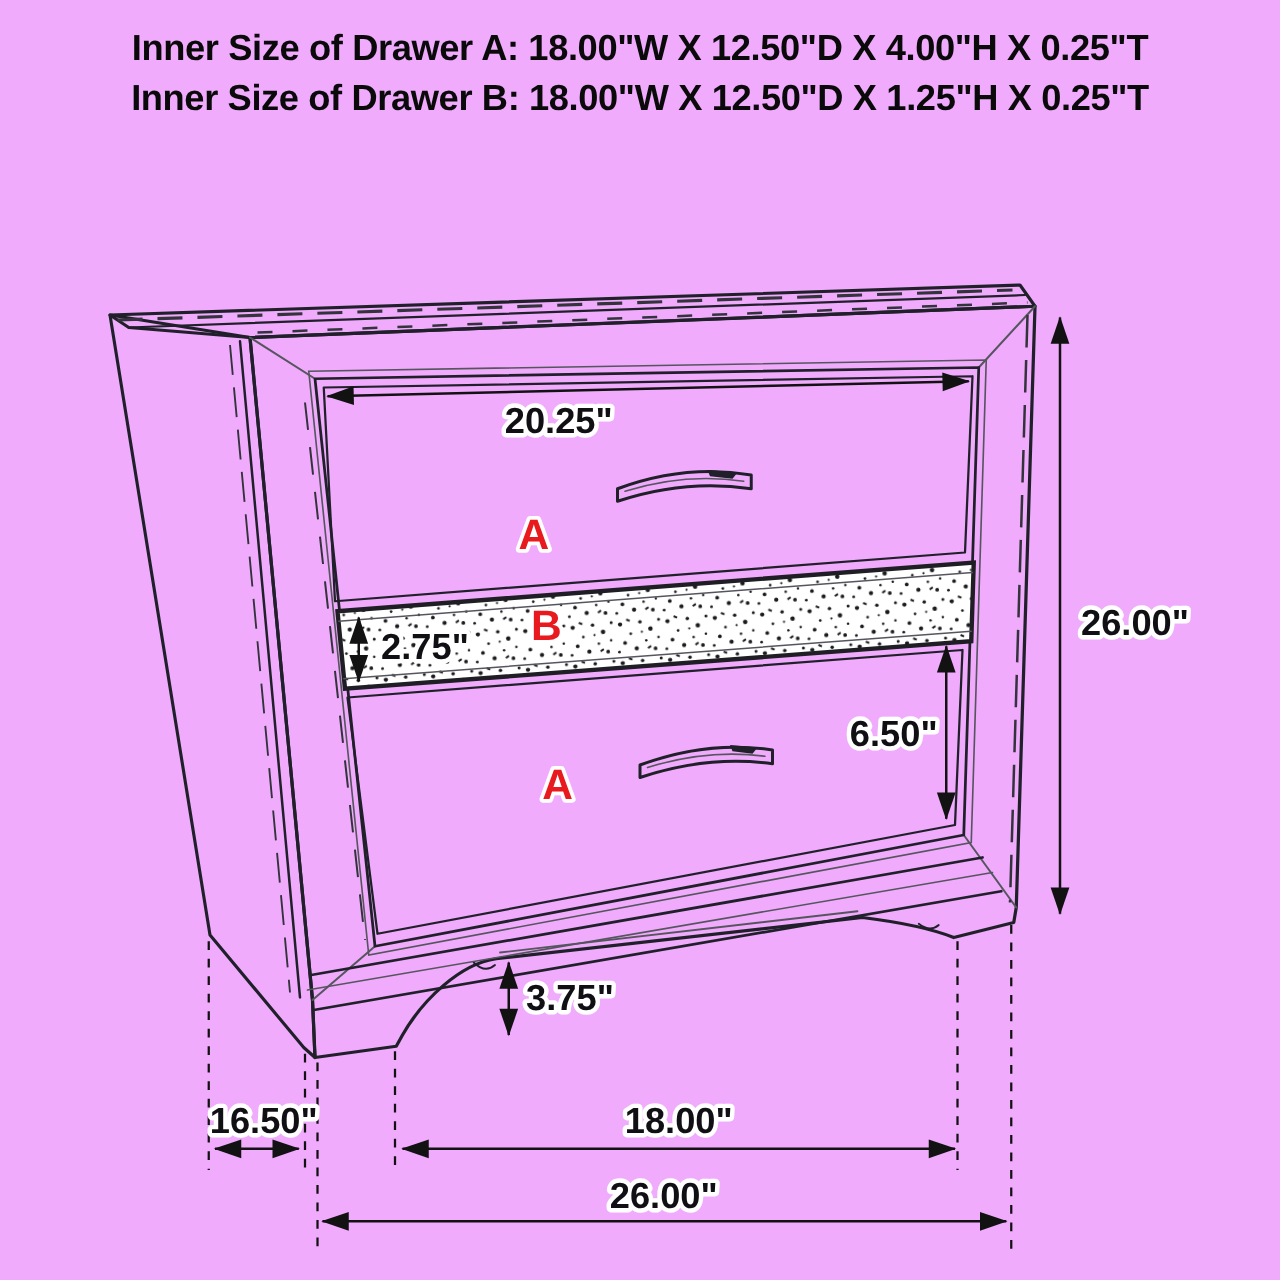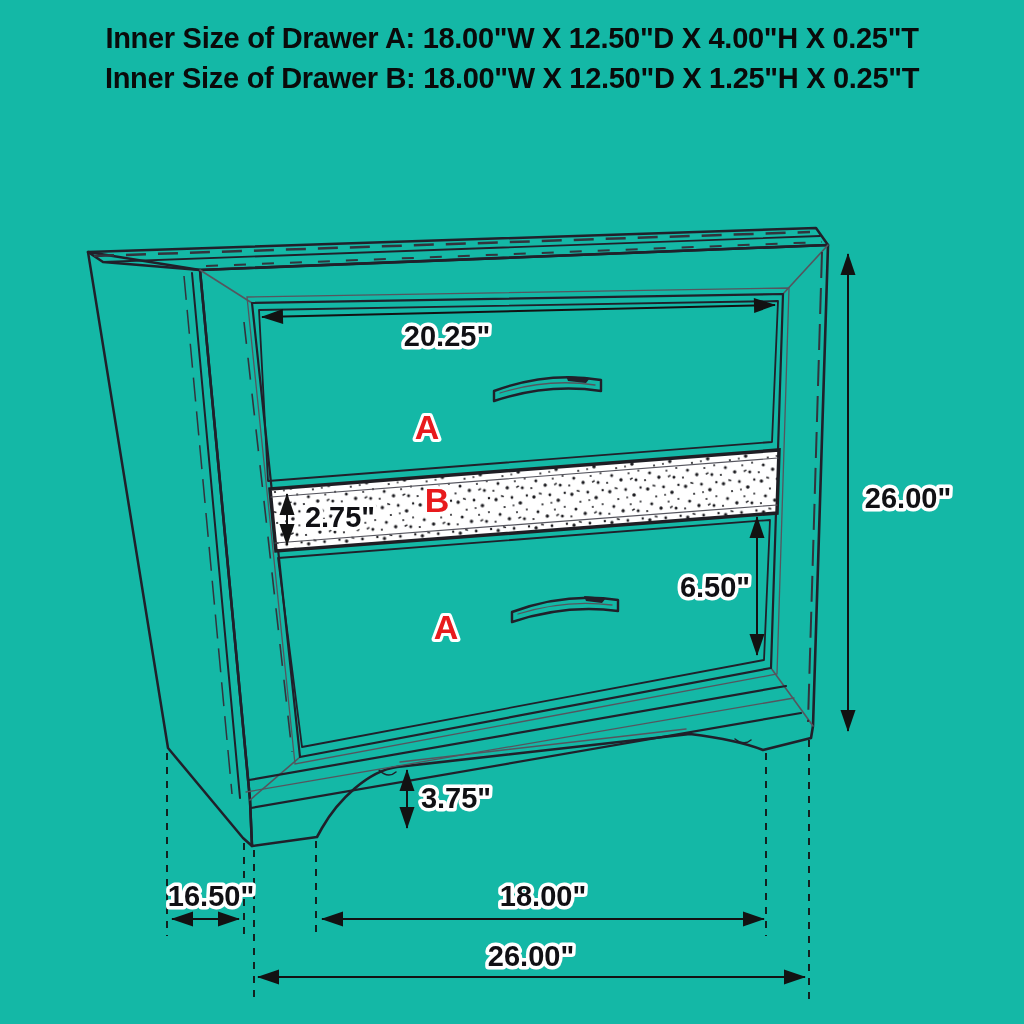--- a/index.html
+++ b/index.html
@@ -1,16 +1,16 @@
 <!DOCTYPE html>
 <html><head>
 <meta charset="utf-8">
 <style>
   html,body{margin:0;padding:0;background:#ffffff;}
-  .page{position:relative;width:1024px;height:1024px;background:#14b8a6;overflow:hidden;
+  .page{position:relative;width:1024px;height:1024px;background:#f0abfc;overflow:hidden;
         font-family:"Liberation Sans",sans-serif;}
   svg{display:block;}
   text{font-family:"Liberation Sans",sans-serif;}
   .hdr{font-size:29px;font-weight:bold;fill:#0a0a0a;letter-spacing:-0.3px;}
   .dim{font-size:29px;font-weight:bold;fill:#101014;paint-order:stroke;stroke:#ffffff;stroke-width:7px;stroke-linejoin:round;}
   .redletter{font-size:34px;font-weight:bold;paint-order:stroke;stroke:#ffffff;stroke-width:6px;stroke-linejoin:round;}
   .ink{stroke:#20202a;fill:none;stroke-linecap:round;stroke-linejoin:round;}
   .soft{stroke:#55555e;fill:none;stroke-linecap:round;}
   .dimline{stroke:#121212;stroke-width:2;fill:none;}
   .dash{stroke:#121212;stroke-width:1.8;stroke-dasharray:7 7;fill:none;}

